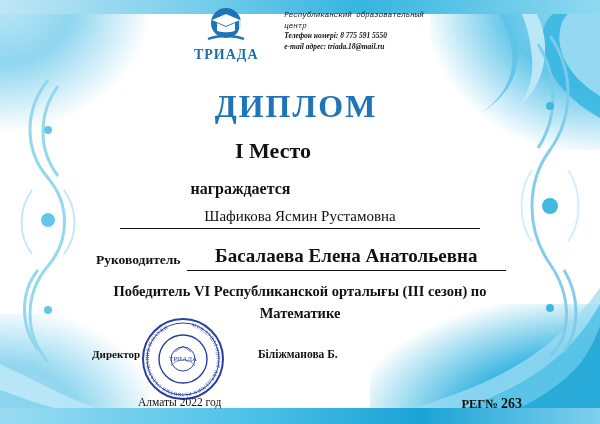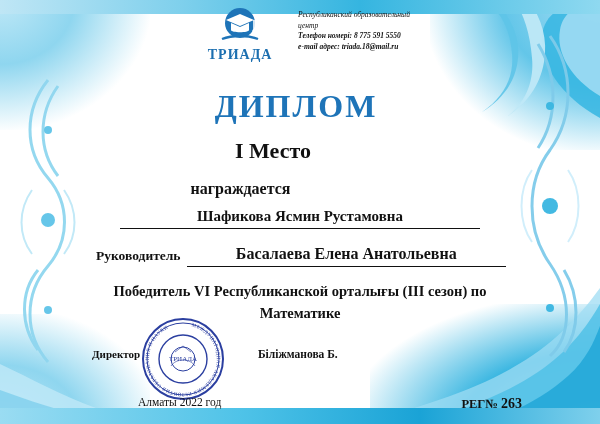--- a/index.html
+++ b/index.html
@@ -115,21 +115,21 @@
     margin-top: 1px;
   }
   .org-info {
     font-family: "Liberation Serif", serif;
     font-size: 7.5px;
     line-height: 1.42;
     color: #111111;
     padding-top: 4px;
     max-width: 180px;
   }
-  .org-info .it { font-style: italic; }
+  .org-info .it { font-style: italic; font-family: Liberation Mono, monospace; }
   .org-info .bi { font-style: italic; font-weight: bold; }
 
   
   .title {
     position: absolute;
     top: 88px; left: 0; width: 592px;
     text-align: center;
     font-family: "Liberation Serif", serif;
     font-weight: bold;
     font-size: 32px;
@@ -149,21 +149,21 @@
     top: 180px; left: 0; width: 481px;
     text-align: center;
     font-weight: bold;
     font-size: 16px;
     color: #111;
   }
   .name-row {
     position: absolute;
     top: 208px; left: 120px; width: 360px;
     text-align: center;
-    font-weight: bold;
+    font-weight: normal;
     font-size: 15px;
     color: #111;
     padding-bottom: 3px;
     border-bottom: 1.4px solid #111;
   }
   .supervisor-row {
     position: absolute;
     top: 245px; left: 96px; width: 410px;
     display: flex;
     align-items: flex-end;
@@ -172,21 +172,21 @@
     font-weight: bold;
     font-size: 13.5px;
     color: #111;
   }
   .supervisor-label { white-space: nowrap; padding-bottom: 3px; }
   .supervisor-value {
     flex: 1;
     text-align: center;
     padding-bottom: 3px;
     border-bottom: 1.4px solid #111;
-    font-size: 16px;
+    font-size: 19px;
   }
   .achievement {
     position: absolute;
     top: 280px; left: 40px; width: 520px;
     text-align: center;
     font-weight: bold;
     font-size: 14.5px;
     color: #111;
     line-height: 1.55;
   }

